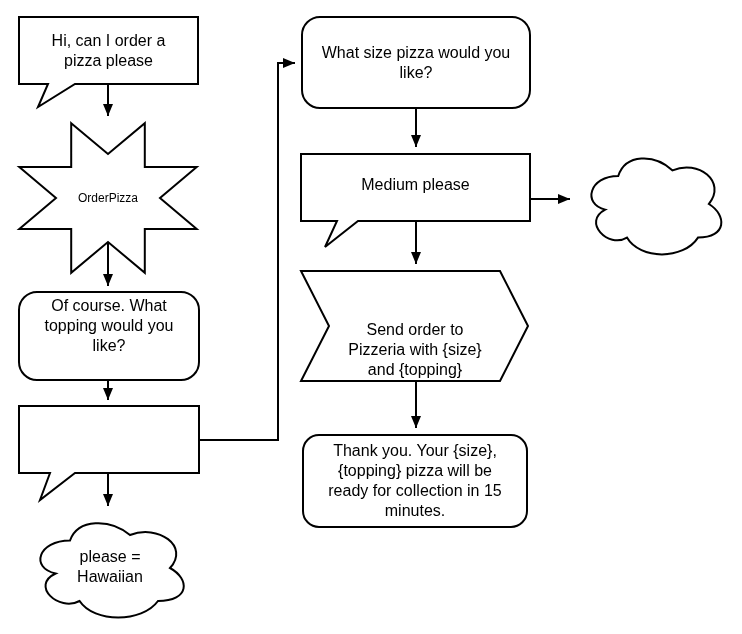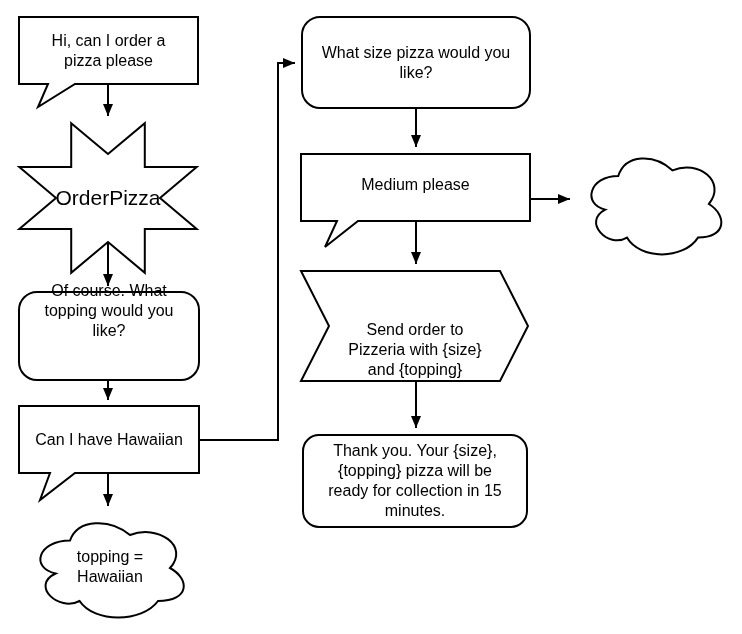--- a/index.html
+++ b/index.html
@@ -5,21 +5,21 @@
   html,body{margin:0;padding:0;background:var(--background,#fff);}
   .canvas{position:relative;width:742px;height:634px;background:var(--background,#fff);
           font-family:"Liberation Sans",sans-serif;overflow:hidden;}
   .canvas svg{position:absolute;left:0;top:0;}
   .shape{fill:var(--shape-fill,#fff);stroke:var(--stroke,#000);stroke-width:2;}
   .connector{fill:none;stroke:var(--stroke,#000);stroke-width:2;}
   .arrowhead{fill:var(--stroke,#000);}
   .label{position:absolute;display:flex;align-items:center;justify-content:center;
          text-align:center;white-space:pre-line;color:var(--text-color,#000);
          font-size:16px;line-height:1.25;pointer-events:none;}
-  .star-label{font-size:21px;}
+  .star-label{font-size:12px;}
 </style>
 </head>
 <body>
 
 <div class="canvas">
 
   <svg width="742" height="634" viewBox="0 0 742 634">
     <defs>
       <marker id="arrow" markerUnits="userSpaceOnUse" markerWidth="13" markerHeight="11" refX="12" refY="5.5" orient="auto">
         <path class="arrowhead" d="M0,0.5 L12,5.5 L0,10.5 Z"></path>
@@ -61,27 +61,26 @@
     <path class="shape" d="M301,271 L500,271 L528,326 L500,381 L301,381 L329,326 Z"></path>
 
     <rect class="shape" x="303" y="435" width="224" height="92" rx="16"></rect>
   </svg>
 
   <div class="label" style="left:19px;top:17px;width:179px;height:67px;">Hi, can I order a
 pizza please</div>
 
   <div class="label star-label" style="left:18px;top:170px;width:180px;height:56px;">OrderPizza</div>
 
-  <div class="label" style="left:19px;top:277px;width:180px;height:67px;">Of course. What
+  <div class="label" style="left:19px;top:292px;width:180px;height:67px;">Of course. What
 topping would you
 like?</div>
 
-  <div class="label" style="left:19px;top:406px;width:180px;height:67px;">Can I have Hawaiian</div>
 
-  <div class="label" style="left:40px;top:531px;width:140px;height:72px;">topping =
+  <div class="label" style="left:40px;top:531px;width:140px;height:72px;">please =
 Hawaiian</div>
 
   <div class="label" style="left:302px;top:29px;width:228px;height:67px;">What size pizza would you
 like?</div>
 
   <div class="label" style="left:301px;top:154px;width:229px;height:62px;">Medium please</div>
 
 
   <div class="label" style="left:320px;top:271px;width:190px;height:110px;margin-top:24px;">Send order to
 Pizzeria with {size}

